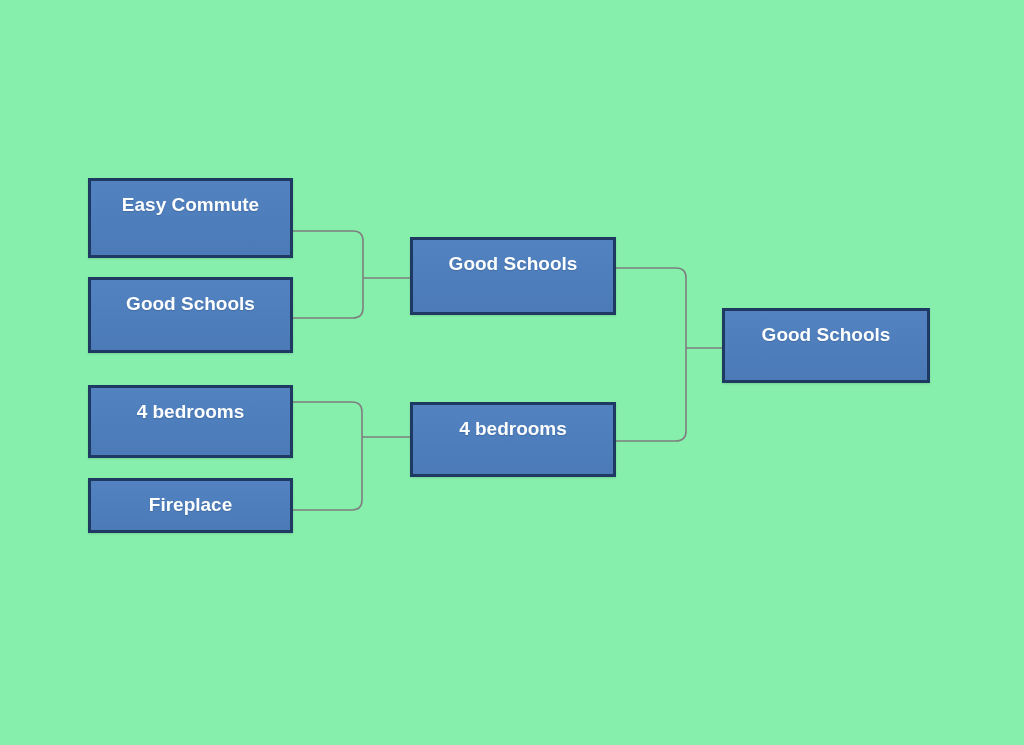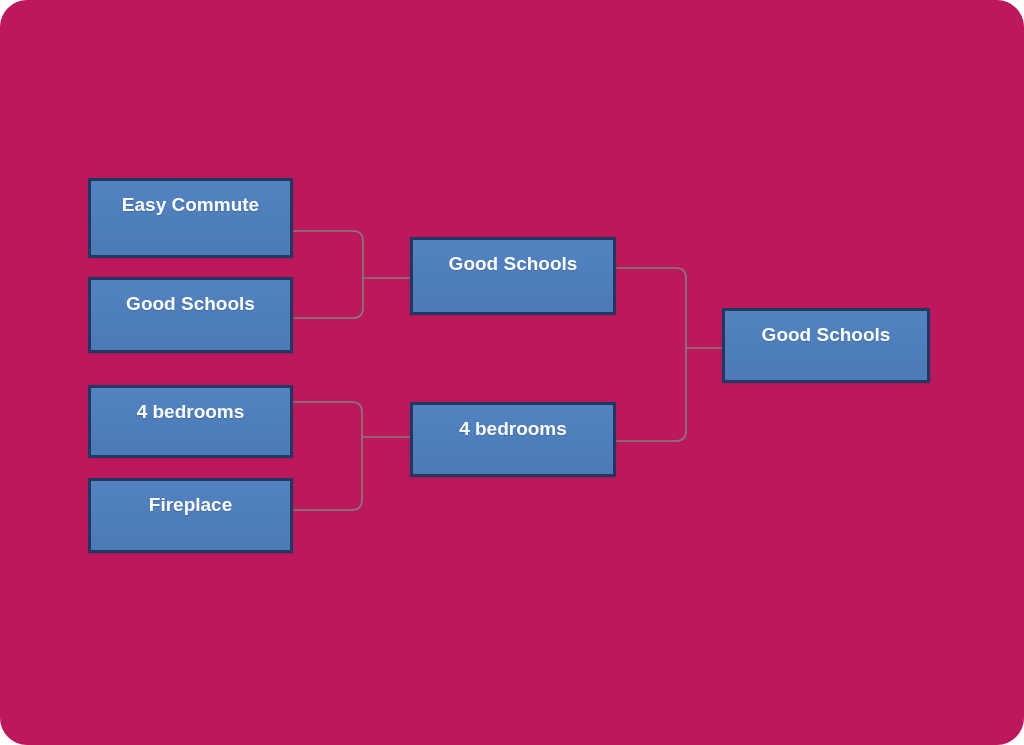--- a/index.html
+++ b/index.html
@@ -5,23 +5,22 @@
   html, body {
     margin: 0;
     padding: 0;
     background: #ffffff;
     font-family: "Liberation Sans", sans-serif;
   }
   .canvas {
     position: relative;
     width: 1024px;
     height: 745px;
-    background: #be185d;
+    background: #86efac;
     overflow: hidden;
-    border-radius: 27px;
   }
   .connectors {
     position: absolute;
     left: 0;
     top: 0;
     width: 1024px;
     height: 745px;
     pointer-events: none;
   }
   .node {
@@ -41,21 +40,21 @@
     font-size: 19px;
     line-height: 22px;
     text-align: center;
     text-shadow: 0 1px 1px rgba(30,58,99,0.25);
     white-space: nowrap;
   }
   
   .node-a { left: 88px;  top: 178px; width: 205px; height: 80px; }
   .node-b { left: 88px;  top: 277px; width: 205px; height: 76px; }
   .node-c { left: 88px;  top: 385px; width: 205px; height: 73px; }
-  .node-d { left: 88px;  top: 478px; width: 205px; height: 75px; }
+  .node-d { left: 88px;  top: 478px; width: 205px; height: 55px; }
   .node-e { left: 410px; top: 237px; width: 206px; height: 78px; }
   .node-f { left: 410px; top: 402px; width: 206px; height: 75px; }
   .node-g { left: 722px; top: 308px; width: 208px; height: 75px; }
 </style>
 </head>
 <body>
 
 <div class="canvas">
 
   <svg class="connectors" viewBox="0 0 1024 745" xmlns="http://www.w3.org/2000/svg">

